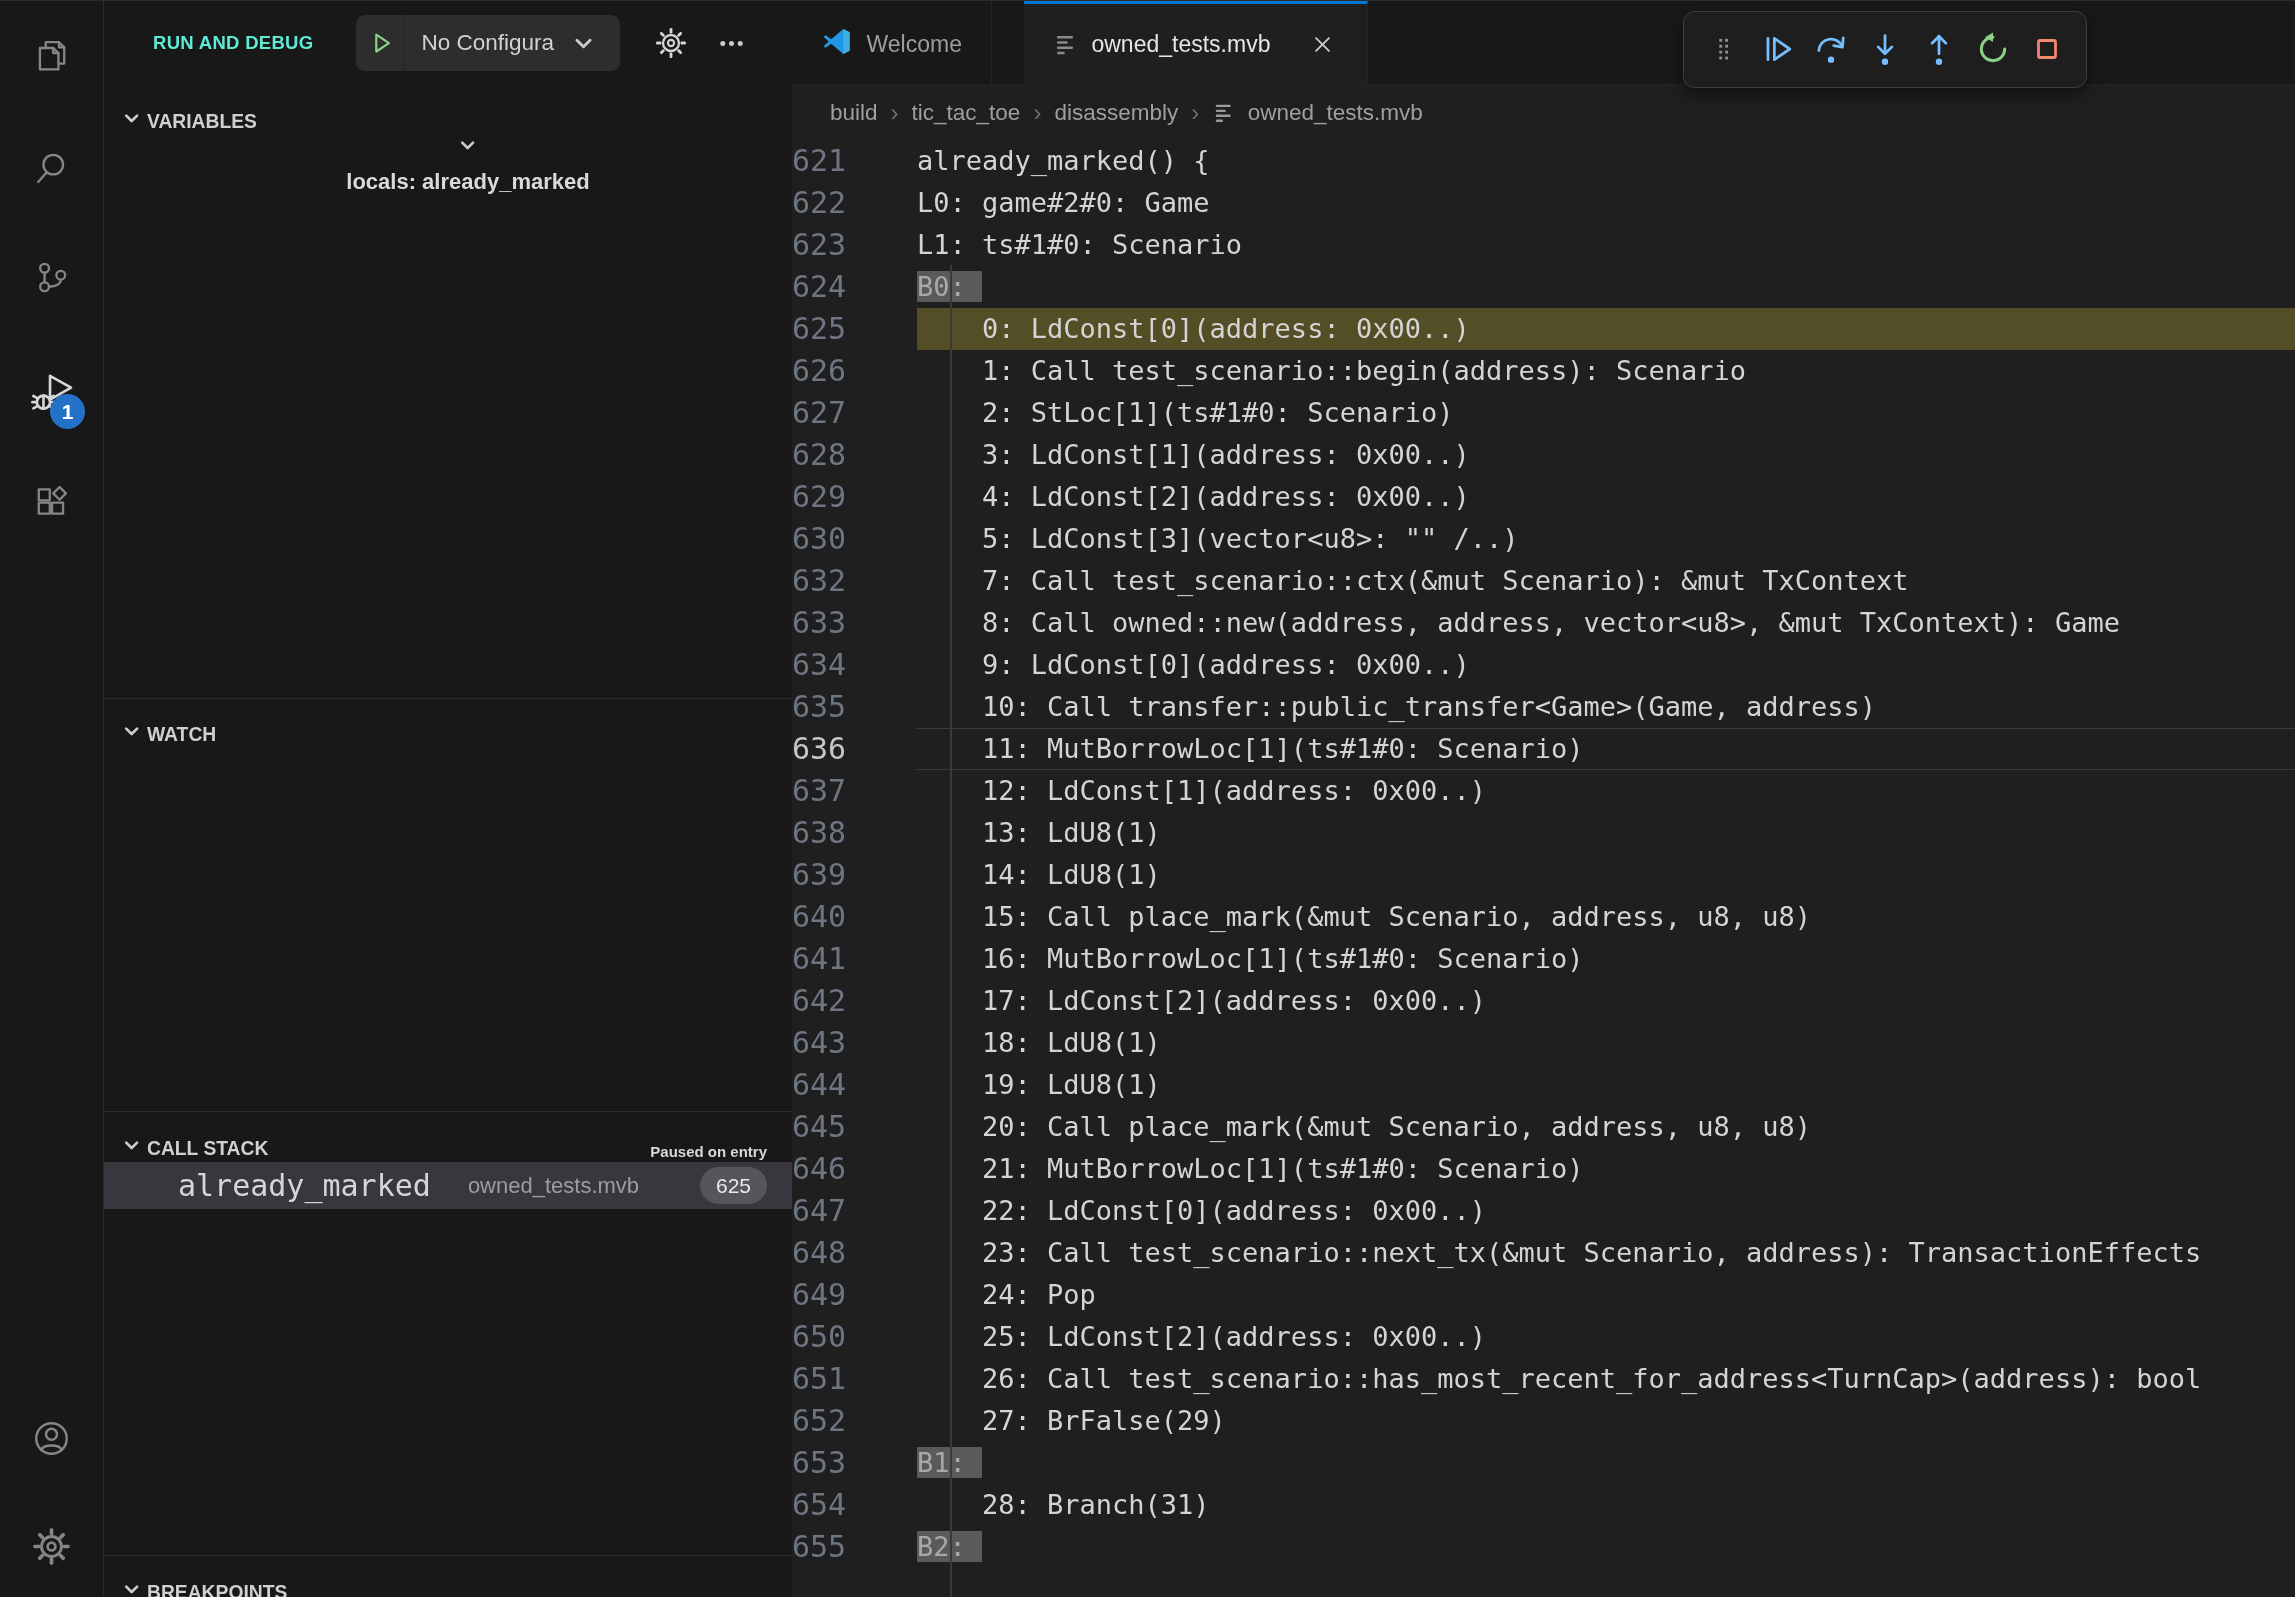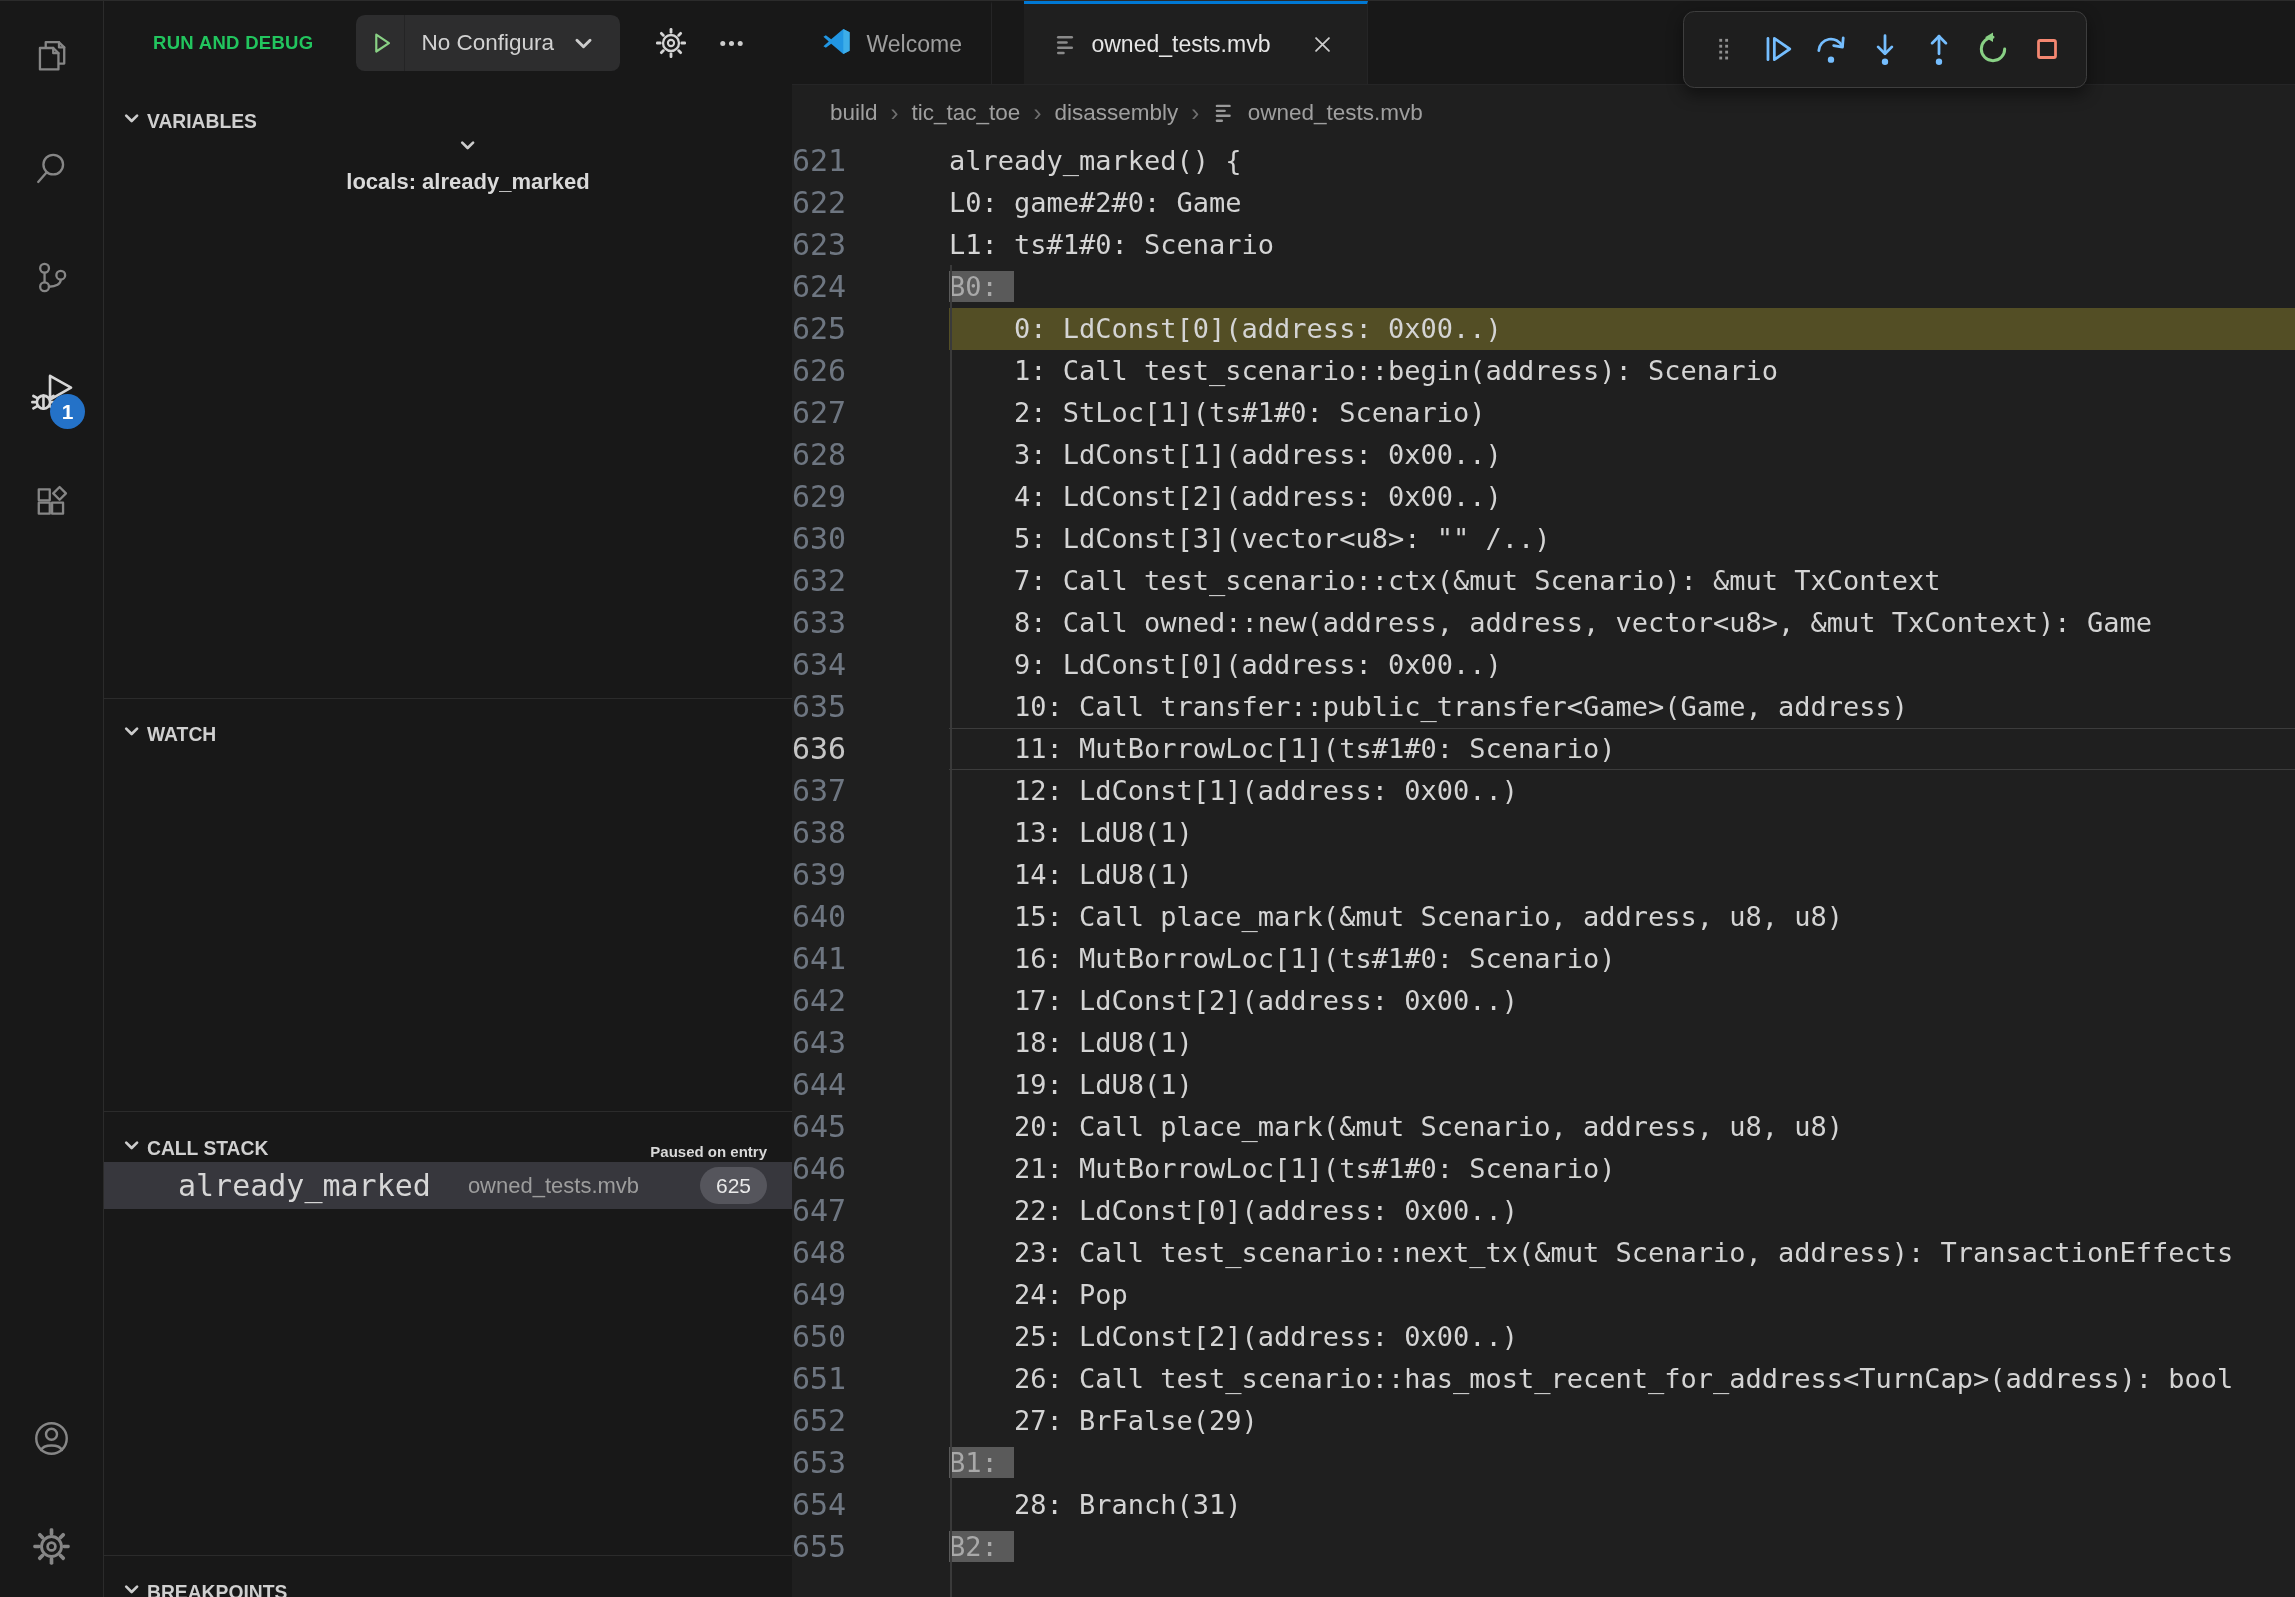--- a/index.html
+++ b/index.html
@@ -10,21 +10,21 @@
   .activity-bar{position:absolute;left:0;top:0;width:103px;height:100%;background:#181818;border-right:0.8px solid #2b2b2b;}
   .ab-item{position:absolute;left:0;width:103px;height:88px;display:flex;align-items:center;justify-content:center;cursor:pointer;}
   .ab-item svg{stroke:#868686;fill:none;stroke-width:2;stroke-linecap:round;stroke-linejoin:round;}
   .ab-item.active svg{stroke:#d7d7d7;}
   .ab-badge{position:absolute;left:50px;top:393px;width:35px;height:35px;border-radius:50%;
             background:#2472c8;color:#fff;font-size:21px;font-weight:700;display:flex;align-items:center;justify-content:center;}
 
   
   .sidebar{position:absolute;left:104px;top:0;width:688px;height:100%;background:#181818;border-right:0.8px solid #2b2b2b;}
   .sidebar-header{position:absolute;left:0;top:0;width:100%;height:84px;display:flex;align-items:center;padding-left:49px;box-sizing:border-box;}
-  .sh-title{font-size:18.5px;font-weight:700;letter-spacing:0.3px;color:#22c55e;white-space:nowrap;}
+  .sh-title{font-size:18.5px;font-weight:700;letter-spacing:0.3px;color:#5eead4;white-space:nowrap;}
   .run-config{margin-left:43px;width:264px;height:56px;border-radius:8.8px;background:#2d2d2e;display:flex;align-items:center;overflow:hidden;cursor:pointer;}
   .rc-play{width:48px;height:100%;display:flex;align-items:center;justify-content:center;border-right:0.8px solid #242425;flex:none;}
   .rc-label{margin-left:16px;font-size:22.5px;color:#d2d2d2;white-space:nowrap;overflow:hidden;max-width:150px;flex:1;}
   .rc-chev{margin:0 11.3px 0 1.6px;flex:none;display:flex;}
   .hdr-icon{margin-left:35px;display:flex;cursor:pointer;}
   .chev{stroke:#cccccc;fill:none;stroke-width:2.2;stroke-linecap:round;stroke-linejoin:round;}
 
   .sec-divider{position:absolute;left:0;width:100%;border-top:0.8px solid #2b2b2b;}
   .sec-header{position:absolute;left:0;width:100%;height:47px;display:flex;align-items:flex-end;
               padding:0 25px 0 17.7px;box-sizing:border-box;gap:6px;font-size:19.3px;font-weight:700;color:#d0d0d0;cursor:pointer;}
@@ -55,21 +55,21 @@
   .debug-toolbar{position:absolute;left:891px;top:9.7px;width:404px;height:77px;background:#1e1e1e;
                  border:1.6px solid #3e3e3e;border-radius:11.3px;box-sizing:border-box;z-index:6;
                  display:flex;align-items:center;justify-content:space-between;padding:0 17.7px;box-shadow:0 6.4px 16px rgba(0,0,0,.45);}
   .dt-btn{display:flex;align-items:center;justify-content:center;width:43px;height:51px;border-radius:6.4px;cursor:pointer;}
 
   
   .code{position:absolute;left:0;top:139px;right:0;bottom:0;font-family:"DejaVu Sans Mono",monospace;font-size:27px;}
   .code-row{display:flex;height:42px;line-height:42px;}
   .gutter{flex:none;width:125px;text-align:left;padding-right:24px;box-sizing:border-box;
           color:#6e7681;font-size:30px;position:relative;cursor:pointer;}
-  .line-content{flex:1;white-space:pre;color:#d4d4d4;cursor:text;box-sizing:border-box;margin-left:32px;}
+  .line-content{flex:1;white-space:pre;color:#d4d4d4;cursor:text;box-sizing:border-box;}
   .code-row.paused .line-content{background:#534e25;}
   .code-row.current .line-content{border-top:1.6px solid #3c3c3c;border-bottom:1.6px solid #3c3c3c;line-height:39px;}
   .code-row.current .gutter{color:#c6c6c6;}
   .chip{background:#5a5a5a;color:#a9a9a9;padding-right:1ch;}
   .indent-guide{position:absolute;left:158px;top:125px;width:1.6px;height:1338px;background:#3a3a3a;z-index:2;pointer-events:none;}
 </style>
 </head>
 <body>
 
 <div class="app">

